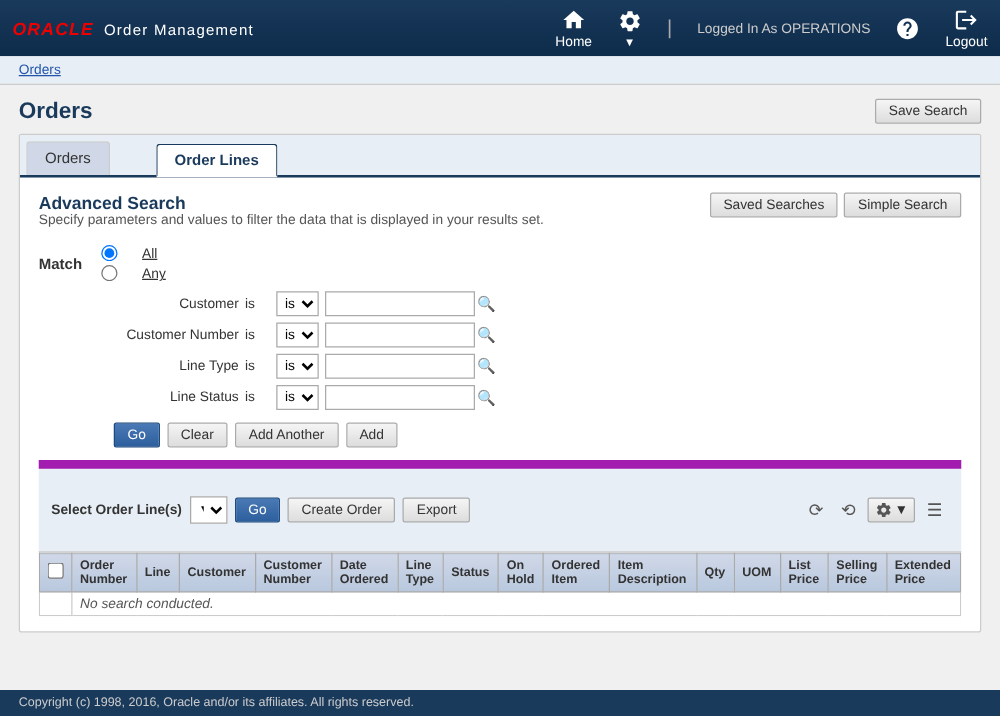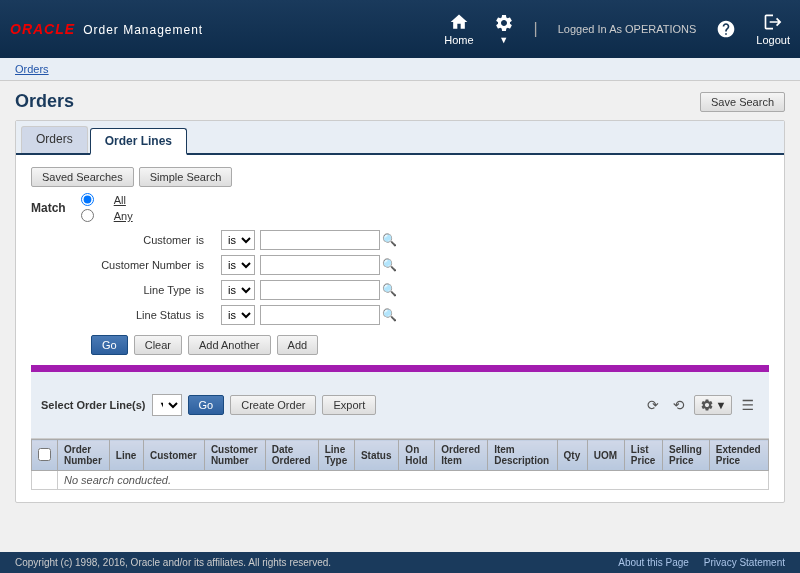--- a/index.html
+++ b/index.html
@@ -1,21 +1,21 @@
 <!DOCTYPE html>
 <html><head>
   <meta charset="utf-8">
   <style>
     * { box-sizing: border-box; margin: 0; padding: 0; }
     body { font-family: Arial, sans-serif; font-size: 12px; background: #f0f0f0; color: #333; }
 
     
     .header {
       background: linear-gradient(180deg, #1a3a5c 0%, #0d2b4a 100%);
-      height: 58px;
+      height: 45px;
       display: flex;
       align-items: center;
       padding: 0 10px;
       color: white;
     }
     .header-logo {
       display: flex;
       align-items: center;
       gap: 6px;
       flex: 1;
@@ -120,20 +120,21 @@
     }
     .tab.active {
       background: white;
       border-color: #1a3a5c;
       border-bottom: 2px solid white;
       color: #1a3a5c;
       font-weight: bold;
       position: relative;
       bottom: -2px;
       z-index: 1;
+      margin-left: 35px;
     }
 
     
     .search-section {
       padding: 12px 15px;
     }
     .search-section-header {
       display: flex;
       justify-content: space-between;
       align-items: flex-start;
@@ -379,20 +380,24 @@
         <span>Orders</span>
       </div>
       <div class="tab active">
         <span>Order Lines</span>
       </div>
     </div>
 
     <div class="search-section">
 
       <div class="search-section-header">
+        <div>
+          <div class="section-title">Advanced Search</div>
+          <div class="section-desc">Specify parameters and values to filter the data that is displayed in your results set.</div>
+        </div>
         <div style="display:flex; gap:5px;">
           <button class="btn">Saved Searches</button>
           <button class="btn">Simple Search</button>
         </div>
       </div>
 
       <div class="match-row">
         <span class="match-label">Match</span>
         <div class="radio-group">
           <label class="radio-item">
@@ -517,17 +522,13 @@
           </tbody>
         </table>
       </div>
 
     </div>
   </div>
 </div>
 
 <div class="footer">
   <span>Copyright (c) 1998, 2016, Oracle and/or its affiliates. All rights reserved.</span>
-  <div class="footer-links">
-    <a class="footer-link">About this Page</a>
-    <a class="footer-link">Privacy Statement</a>
-  </div>
 </div>
 
 </body></html>

